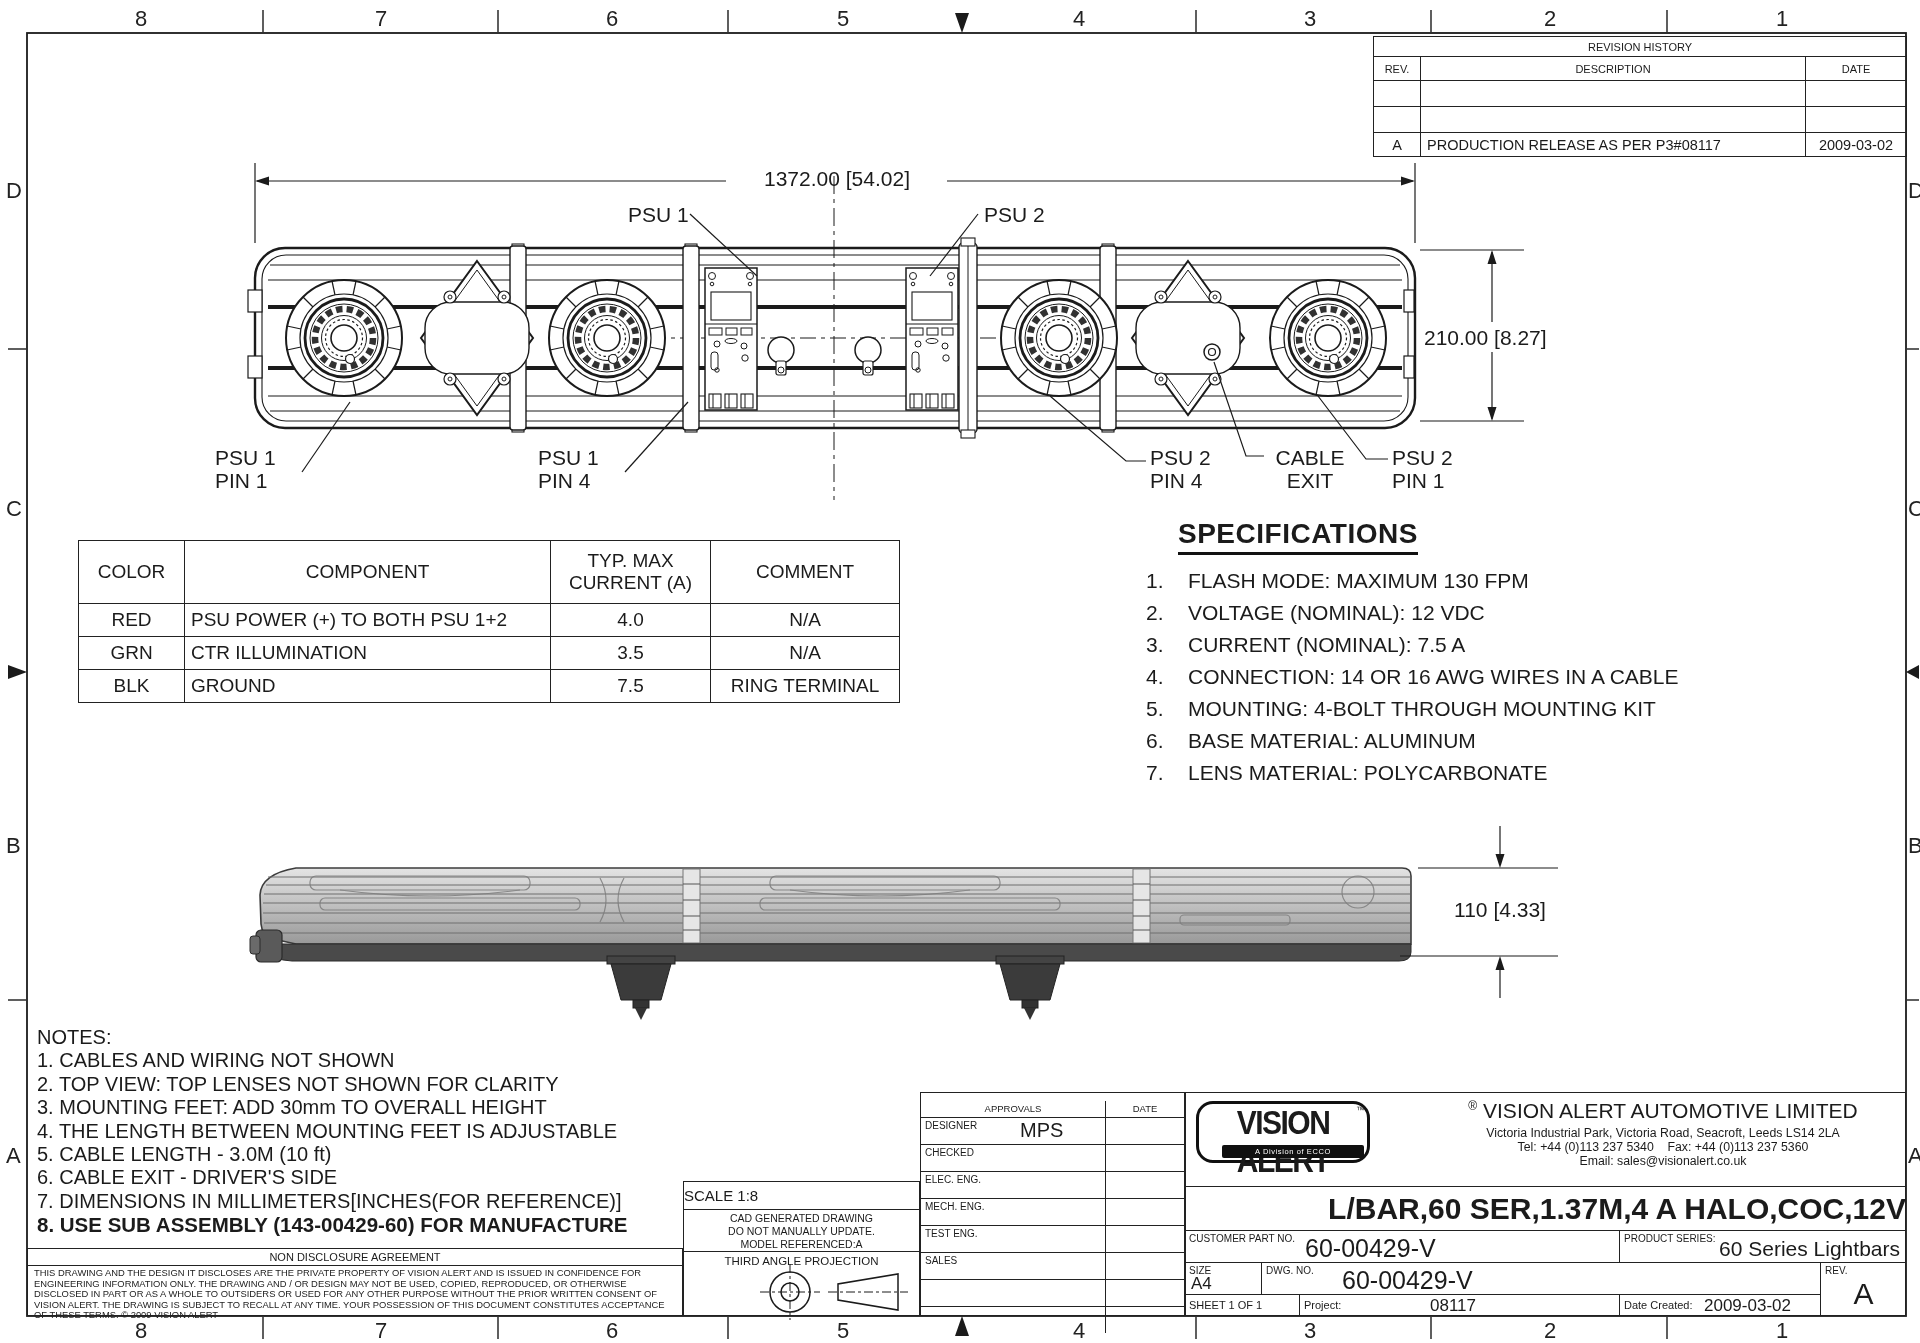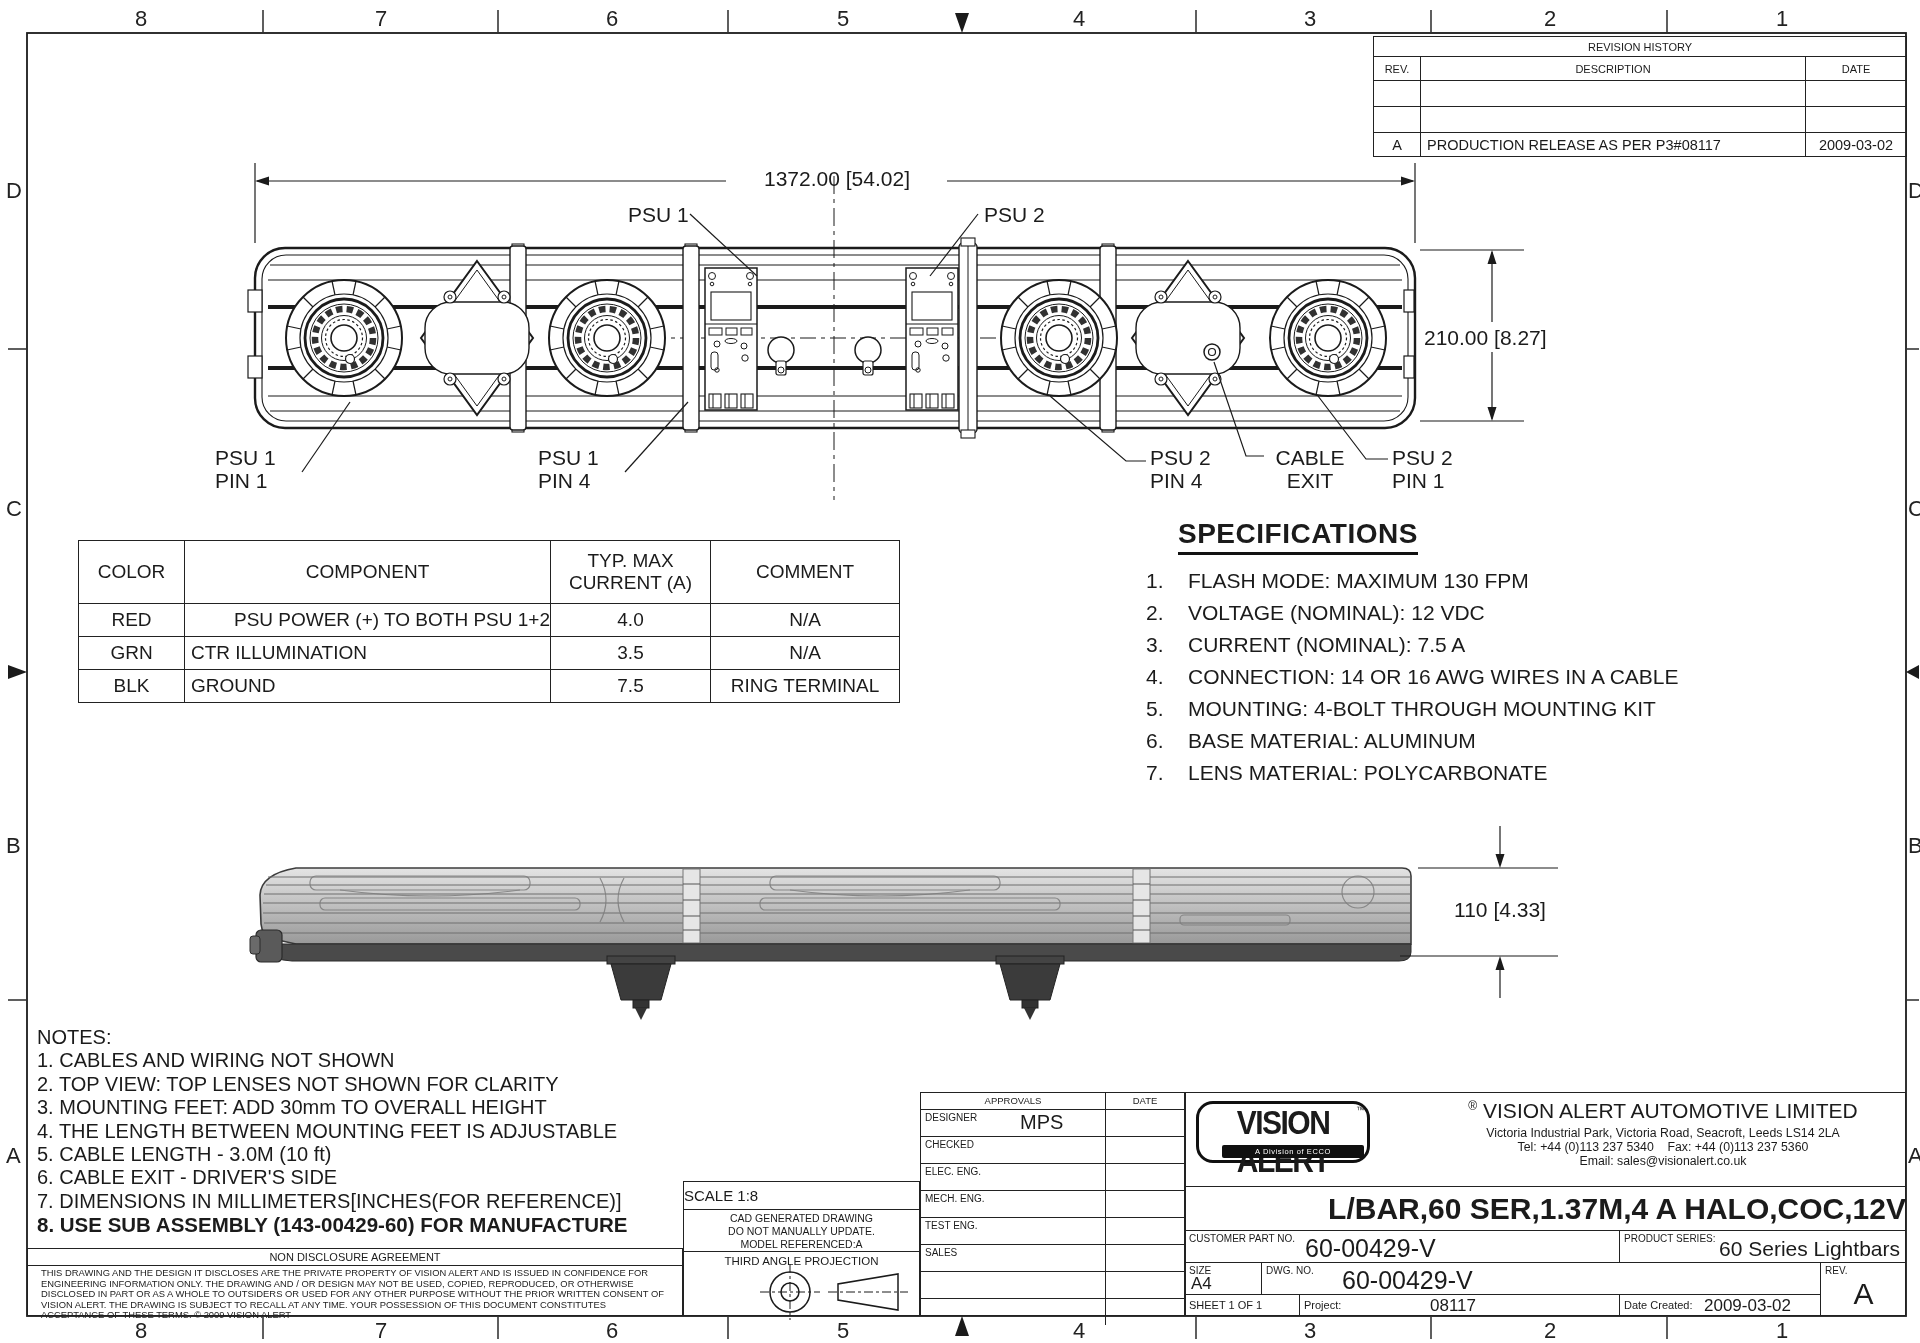--- a/index.html
+++ b/index.html
@@ -20,21 +20,21 @@
   #spec-title{margin-left:32px;display:inline-block;font-size:28px;font-weight:bold;letter-spacing:.5px;
               border-bottom:3.5px solid #111;padding-bottom:2px;}
   .spec-row{display:flex;font-size:21px;height:32px;align-items:center;}
   .spec-row .n{width:42px;}
   
   #notes{position:absolute;left:37px;top:1026px;font-size:20px;line-height:23.4px;white-space:nowrap;}
   #notes .bold{font-weight:bold;font-size:20.5px;}
   
   #nda{position:absolute;left:27px;top:1248px;width:656px;height:68px;border:1.5px solid #222;box-sizing:border-box;}
   #nda-title{height:16px;border-bottom:1.3px solid #222;text-align:center;font-size:11px;line-height:16px;}
-  #nda-body{padding:2px 13px;font-size:9.4px;line-height:10.6px;color:#222;}
+  #nda-body{padding:2px 6px;font-size:9.4px;line-height:10.6px;color:#222;}
   
   .cell{position:absolute;box-sizing:border-box;}
   .slabel{font-size:10px;color:#1b1b1b;position:absolute;left:4px;top:2px;white-space:nowrap;}
   .b-t{border-top:1.3px solid #222;} .b-r{border-right:1.3px solid #222;}
 </style>
 </head>
 <body>
 
 <div id="page">
 
@@ -402,21 +402,21 @@
     <td>COLOR</td>
     <td>COMPONENT</td>
     <td>
       <span style="display:block">TYP. MAX</span>
       <span style="display:block">CURRENT (A)</span>
     </td>
     <td>COMMENT</td>
   </tr>
   <tr style="height:33px">
     <td>RED</td>
-    <td style="text-align:right;padding-left:22px;">PSU POWER (+) TO BOTH PSU 1+2</td>
+    <td style="text-align:left;padding-left:6px;">PSU POWER (+) TO BOTH PSU 1+2</td>
     <td>4.0</td>
     <td>N/A</td>
   </tr>
   <tr style="height:33px">
     <td>GRN</td>
     <td style="text-align:left;padding-left:6px;">CTR ILLUMINATION</td>
     <td>3.5</td>
     <td>N/A</td>
   </tr>
   <tr style="height:33px">
@@ -482,21 +482,21 @@
   <div style="height:27px;border-bottom:1.3px solid #222;text-align:left;font-size:15px;line-height:27px;">SCALE 1:8</div>
   <div style="height:42px;border-bottom:1.3px solid #222;text-align:center;font-size:10.5px;line-height:13px;padding-top:2px;box-sizing:border-box;">
     <span style="display:block">CAD GENERATED DRAWING</span>
     <span style="display:block">DO NOT MANUALLY UPDATE.</span>
     <span style="display:block">MODEL REFERENCED:A</span>
   </div>
   <div style="text-align:center;font-size:11.5px;padding-top:3px;">THIRD ANGLE PROJECTION</div>
 </div>
 
 <div class="cell" style="left:920px;top:1092px;width:265px;height:224px;border:1.5px solid #222;">
-  <div style="position:relative;height:16px;border-bottom:1.3px solid #222;">
+  <div style="position:relative;height:16px;border-bottom:1.3px solid #222;margin-top:8px;">
     <div style="position:absolute;left:0;top:0;width:184px;height:16px;border-right:1.3px solid #222;text-align:center;font-size:9.5px;line-height:16px;">APPROVALS</div>
     <div style="position:absolute;left:185px;top:0;right:0;height:16px;text-align:center;font-size:9.5px;line-height:16px;">DATE</div>
   </div>
   <div style="position:relative;height:26px;border-bottom:1.3px solid #222;">
     <span class="slabel">DESIGNER</span>
     <span style="position:absolute;left:99px;top:1px;font-size:20px;">MPS</span>
     <span style="position:absolute;left:184px;top:0;bottom:0;border-left:1.3px solid #222;"></span>
   </div>
   <div style="position:relative;height:26px;border-bottom:1.3px solid #222;">
     <span class="slabel">CHECKED</span>

